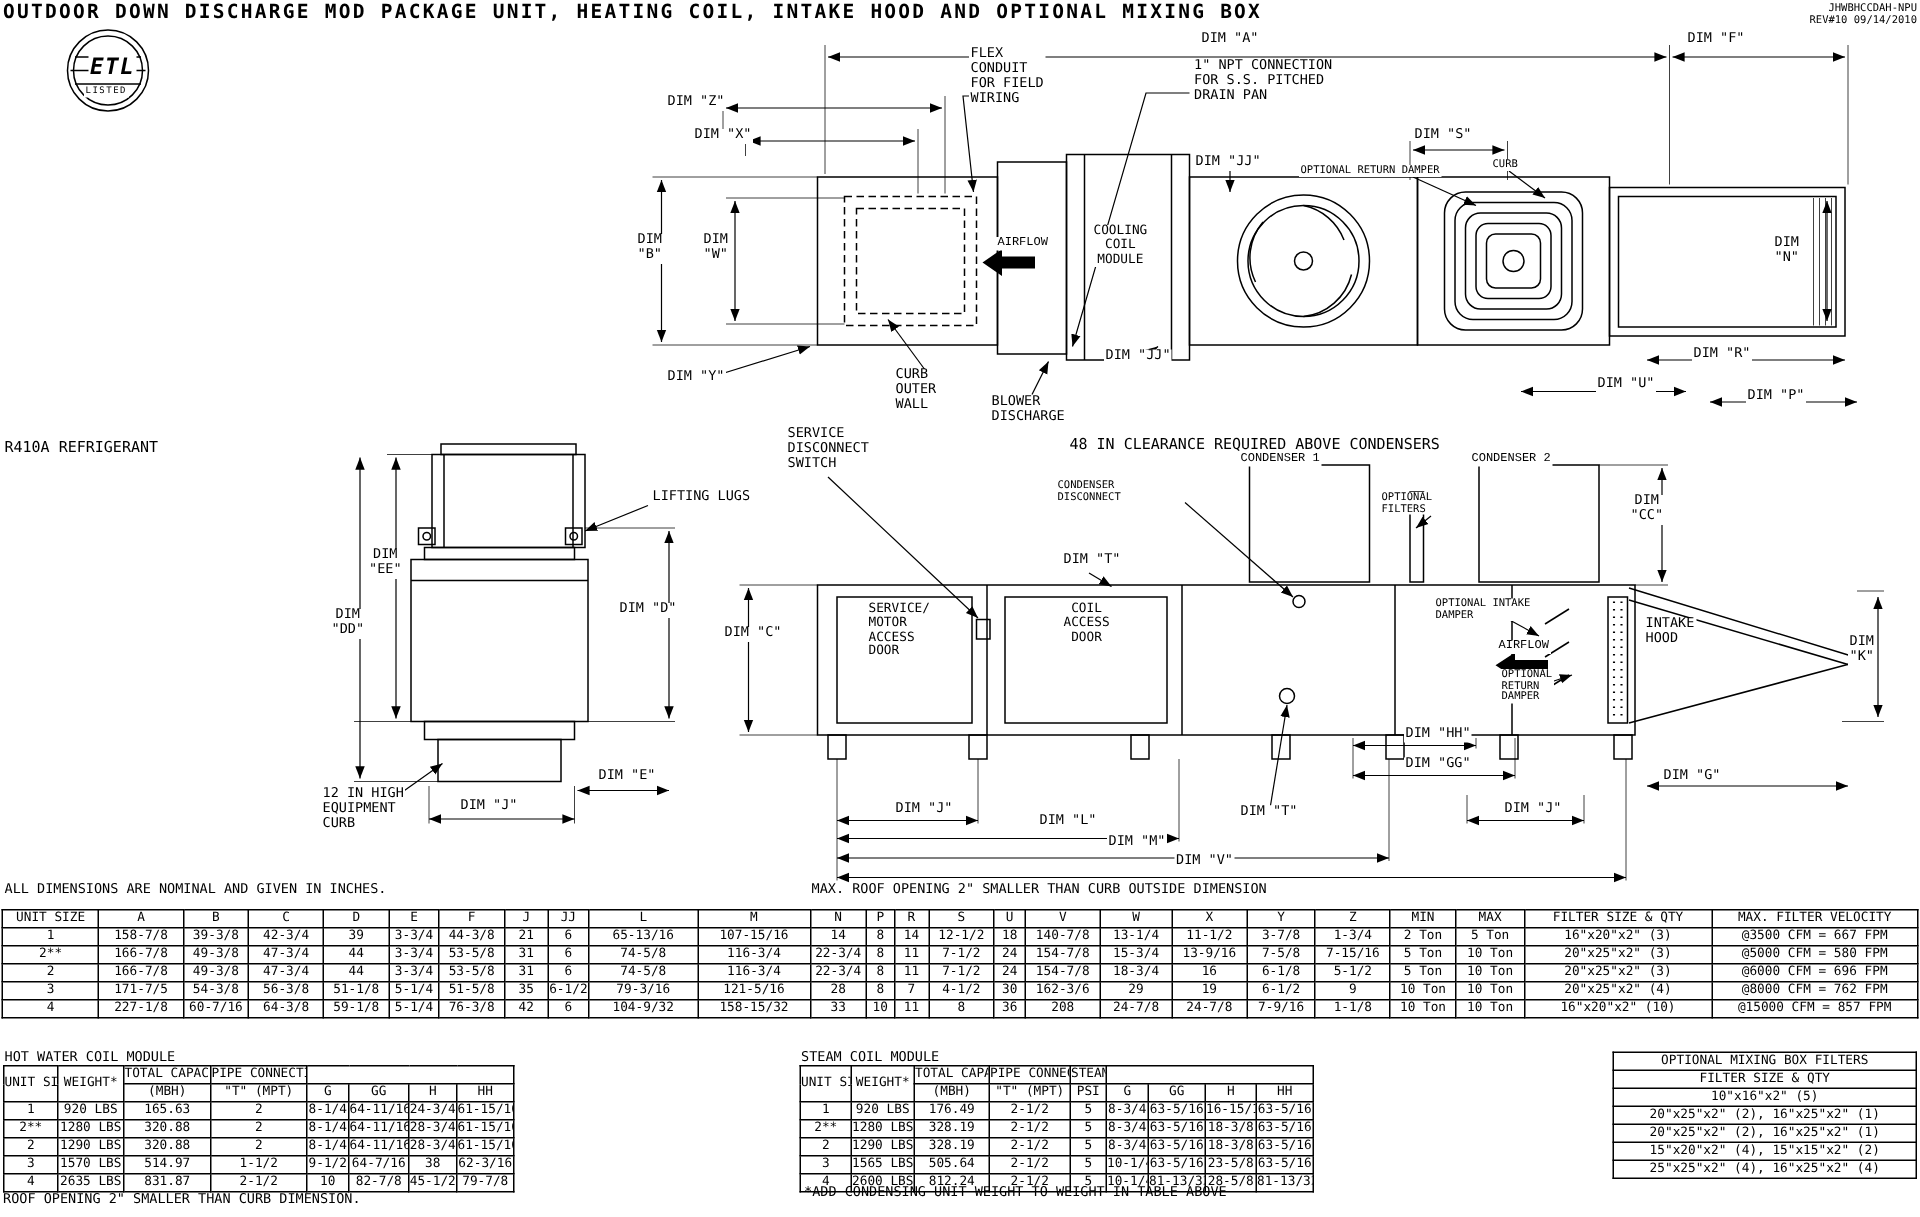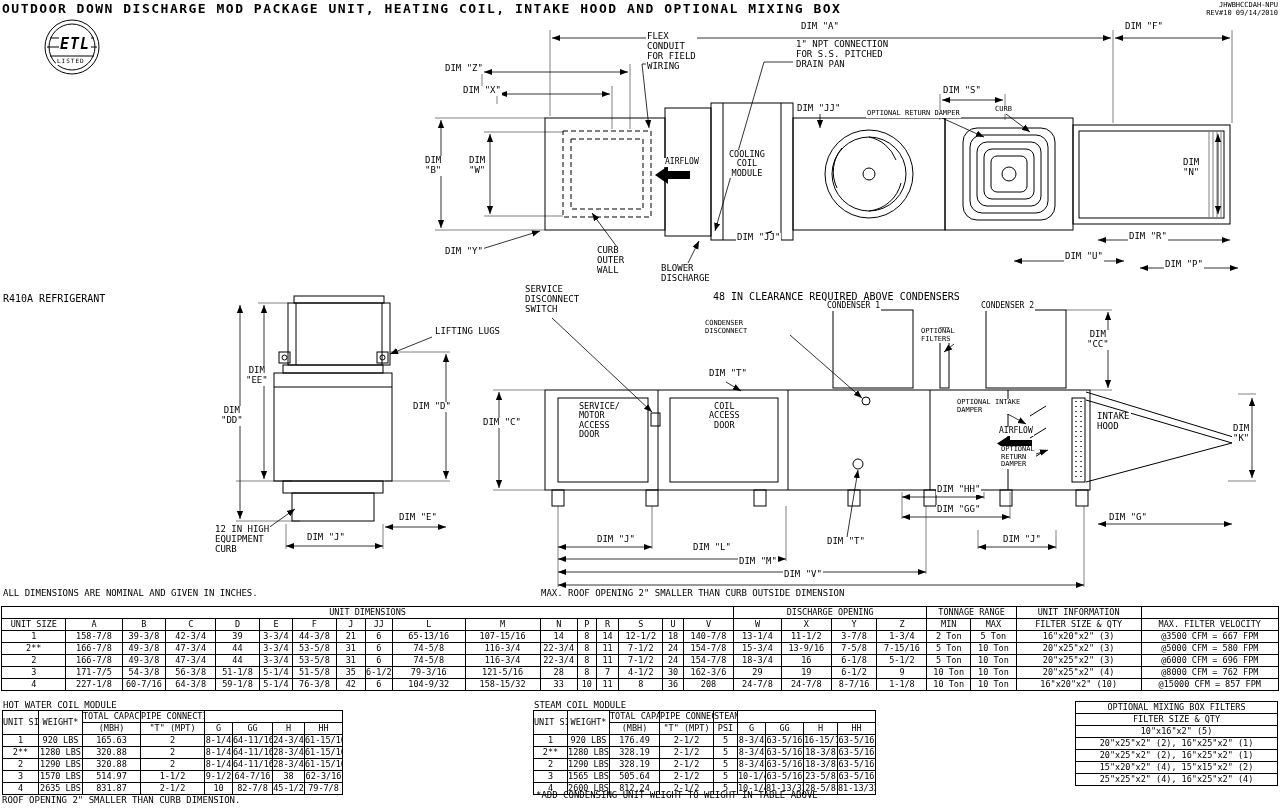--- a/index.html
+++ b/index.html
@@ -9,21 +9,21 @@
   #doc-block{position:absolute;right:2px;top:1px;text-align:right;font-size:7px;line-height:1.2;}
   #drawing{position:absolute;left:0;top:0;width:1280px;height:600px;}
   #drawing svg{position:absolute;left:0;top:0;}
   .ln{stroke:#000;fill:none;stroke-width:1;}
   .dash{stroke-dasharray:5 3;}
   .dim{stroke:#000;fill:none;stroke-width:0.8;marker-start:url(#arw);marker-end:url(#arw);}
   .ld{stroke:#000;fill:none;stroke-width:0.8;marker-end:url(#arw);}
   .ext{stroke:#000;fill:none;stroke-width:0.5;}
   .dots{stroke-dasharray:1 4;stroke-width:1.4;}
   .lbl{position:absolute;font-size:9px;line-height:1.1;white-space:pre-line;background:#fff;padding:0 1px;}
-  .s7{font-size:7px;} .s8{font-size:8px;} .s85{font-size:8.5px;} .s10{font-size:10px;} .c{text-align:center;}
+  .s7{font-size:7px;} .s8{font-size:8px;font-family:Liberation Mono, monospace;} .s85{font-size:8.5px;} .s10{font-size:10px;} .c{text-align:center;}
   .etl{font-size:15px;font-weight:bold;font-style:italic;letter-spacing:1px;}
   .etl-listed{font-size:6px;letter-spacing:1px;}
   table{position:absolute;border-collapse:collapse;table-layout:fixed;background:#fff;}
   th,td{border:1px solid #000;font-weight:normal;font-size:8.5px;text-align:center;
         padding:0;white-space:nowrap;overflow:hidden;height:11px;line-height:11px;
         font-family:"DejaVu Sans Mono",monospace;}
   .tbl-title{position:absolute;font-size:9px;white-space:nowrap;}
   .foot{position:absolute;font-size:9px;white-space:nowrap;}
 </style>
 </head>
@@ -337,27 +337,20 @@
       <col style="width:48px">
       <col style="width:44px">
     <col style="width:48px">
       <col style="width:42px">
       <col style="width:44px">
       <col style="width:120px">
       <col style="width:132px">
   </colgroup>
   <thead>
     <tr>
-      <th colspan="17">UNIT DIMENSIONS</th>
-      <th colspan="4">DISCHARGE OPENING</th>
-      <th colspan="2">TONNAGE RANGE</th>
-      <th>UNIT INFORMATION</th>
-      <th></th>
-    </tr>
-    <tr>
       <th>UNIT SIZE</th>
       <th>A</th>
       <th>B</th>
       <th>C</th>
       <th>D</th>
       <th>E</th>
       <th>F</th>
       <th>J</th>
       <th>JJ</th>
       <th>L</th>
@@ -500,21 +493,21 @@
         <td>104-9/32</td>
         <td>158-15/32</td>
         <td>33</td>
         <td>10</td>
         <td>11</td>
         <td>8</td>
         <td>36</td>
         <td>208</td>
         <td>24-7/8</td>
         <td>24-7/8</td>
-        <td>8-7/16</td>
+        <td>7-9/16</td>
         <td>1-1/8</td>
         <td>10 Ton</td>
         <td>10 Ton</td>
         <td>16"x20"x2" (10)</td>
         <td>@15000 CFM = 857 FPM</td>
       </tr>
     </tbody>
 </table>
 
 <div class="tbl-title" style="left:3px;top:700px;">HOT WATER COIL MODULE</div>

